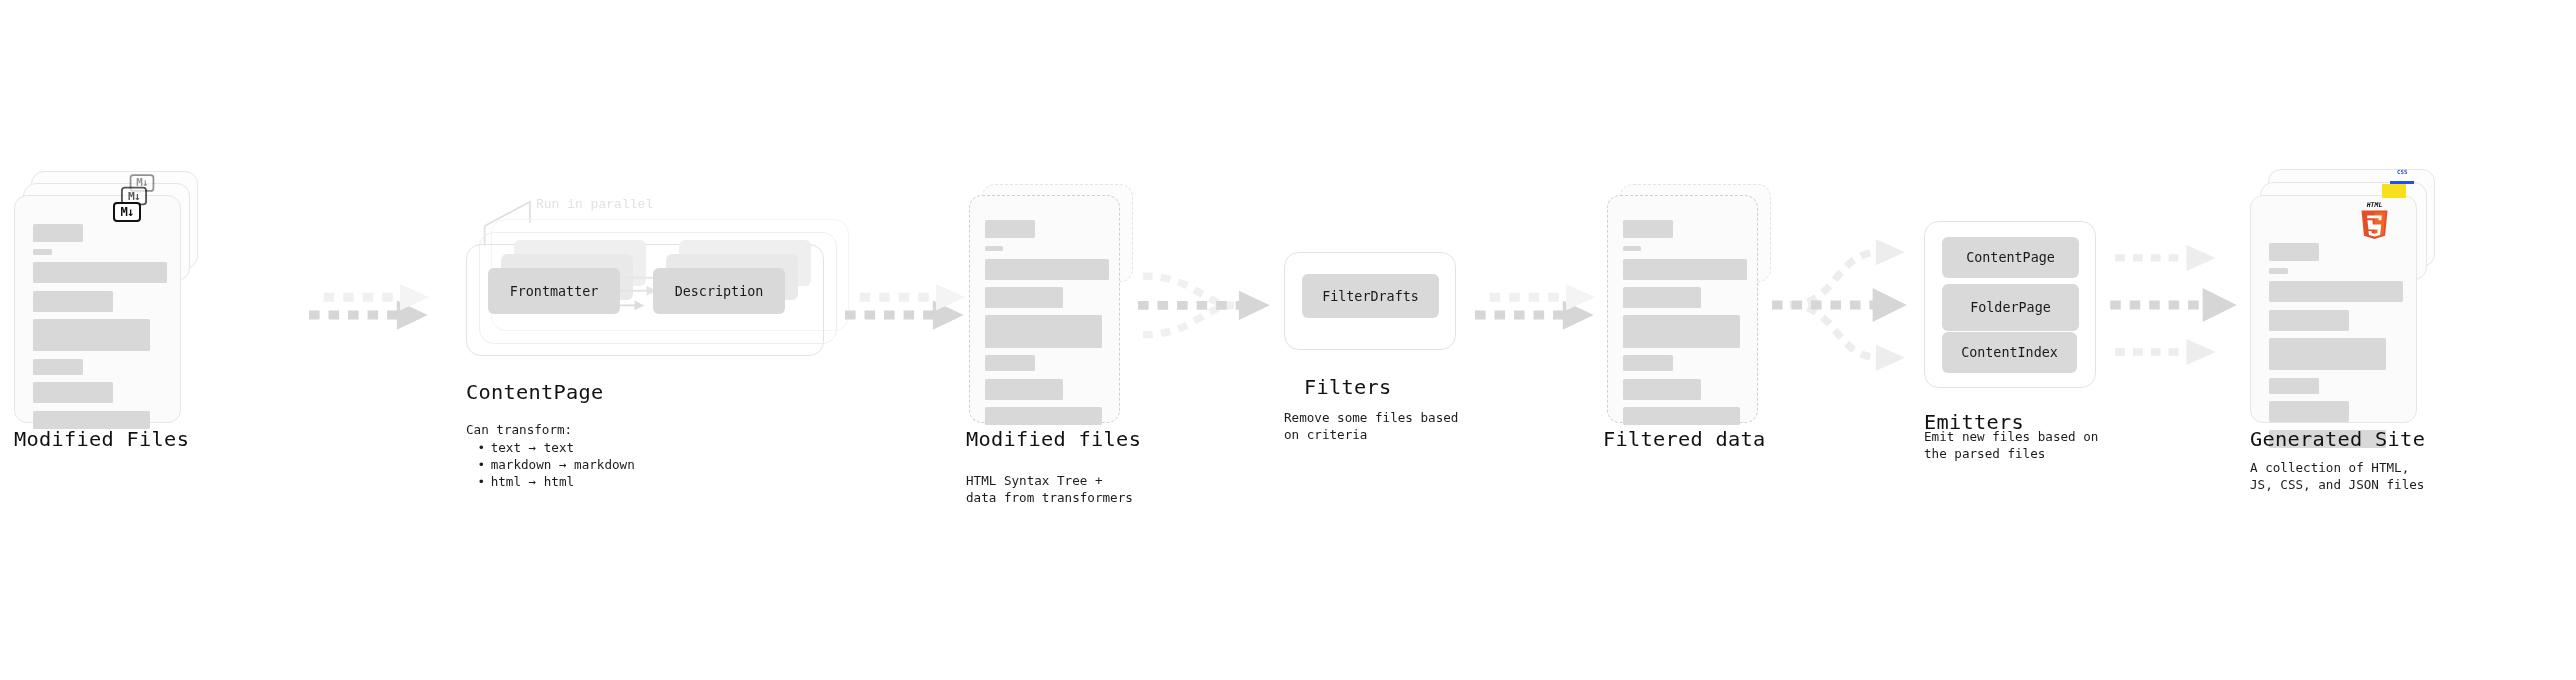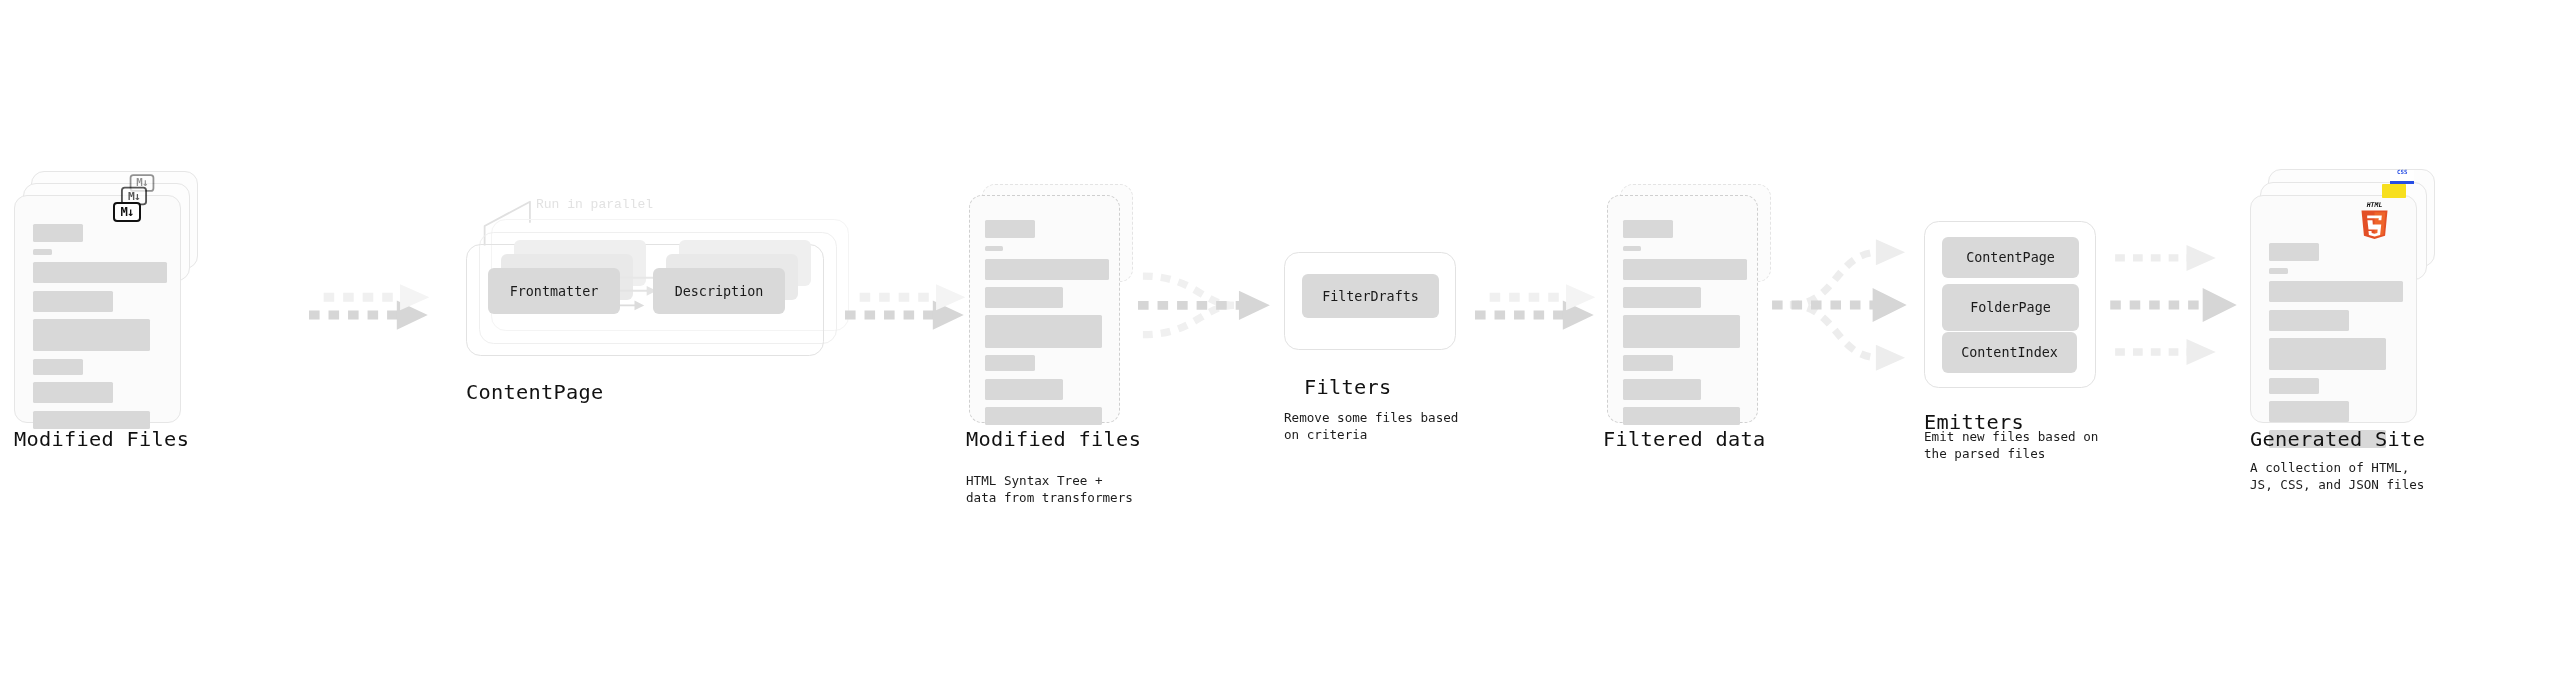--- a/index.html
+++ b/index.html
@@ -141,20 +141,28 @@
     </svg>
 
     <div class="pill" style="left:488px;top:268px;width:132px;height:46px;">
       <span>Frontmatter</span>
     </div>
     <div class="pill" style="left:653px;top:268px;width:132px;height:46px;">
       <span>Description</span>
     </div>
   </div>
   <div class="title" style="left:466px;top:380px;">ContentPage</div>
+  <div class="bullets" style="left:466px;top:421px;">
+    <div class="hd">Can transform:</div>
+    <ul>
+      <li>text → text</li>
+      <li>markdown → markdown</li>
+      <li>html → html</li>
+    </ul>
+  </div>
 
   <svg class="node" style="left:845px;top:284px;" width="122" height="41" viewBox="0 0 150 50">
     <line x1="0" y1="38" x2="112" y2="38" stroke="#d6d6d6" stroke-width="11" stroke-dasharray="13 11"></line>
     <polygon points="108,20 146,38 108,56" fill="#d6d6d6"></polygon>
     <line x1="18" y1="16" x2="118" y2="16" stroke="#f0f0f0" stroke-width="11" stroke-dasharray="13 11"></line>
     <polygon points="112,0 148,16 112,32" fill="#f4f4f4"></polygon>
   </svg>
 
   <div class="doc-stack">
     <div class="doc dashed" style="left:982px;top:184px;width:151px;height:98px;opacity:.55;"></div>

